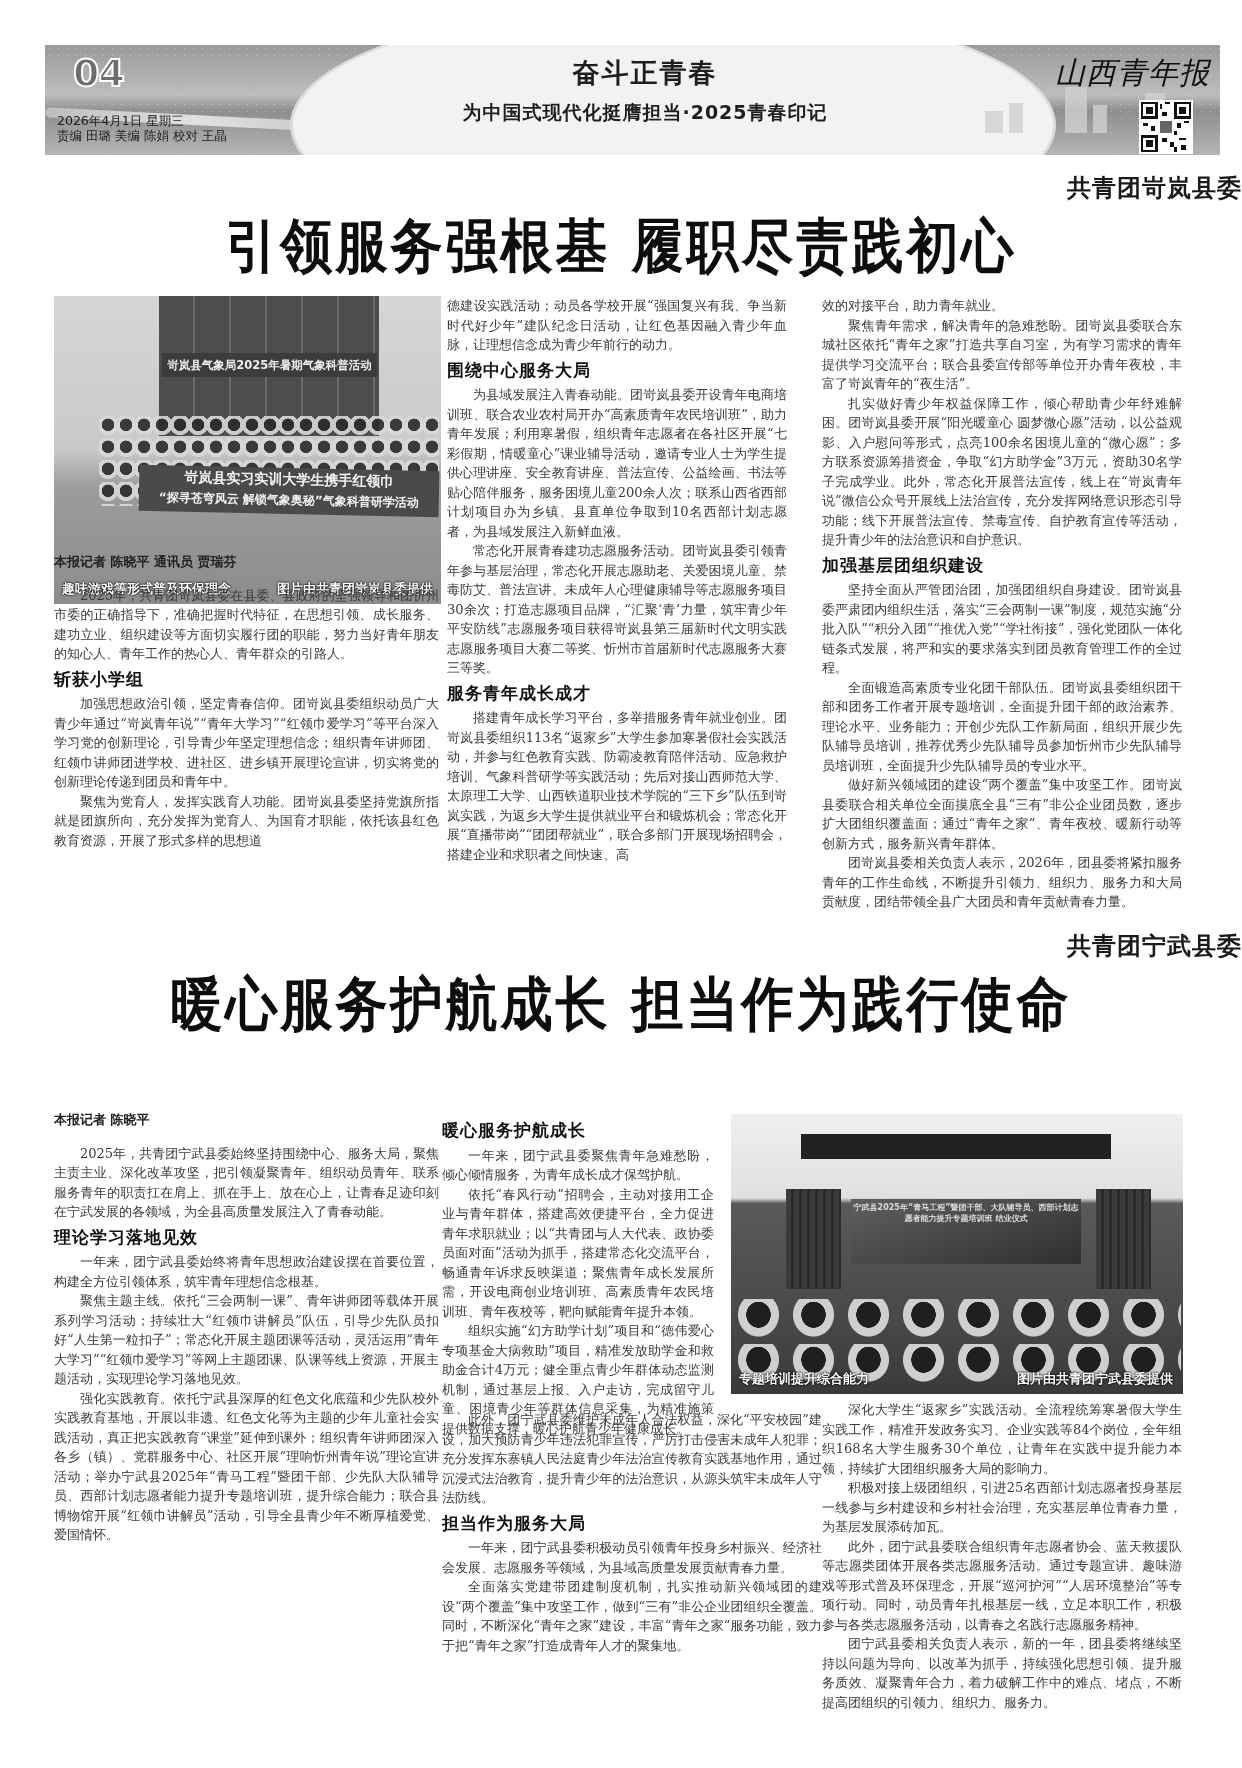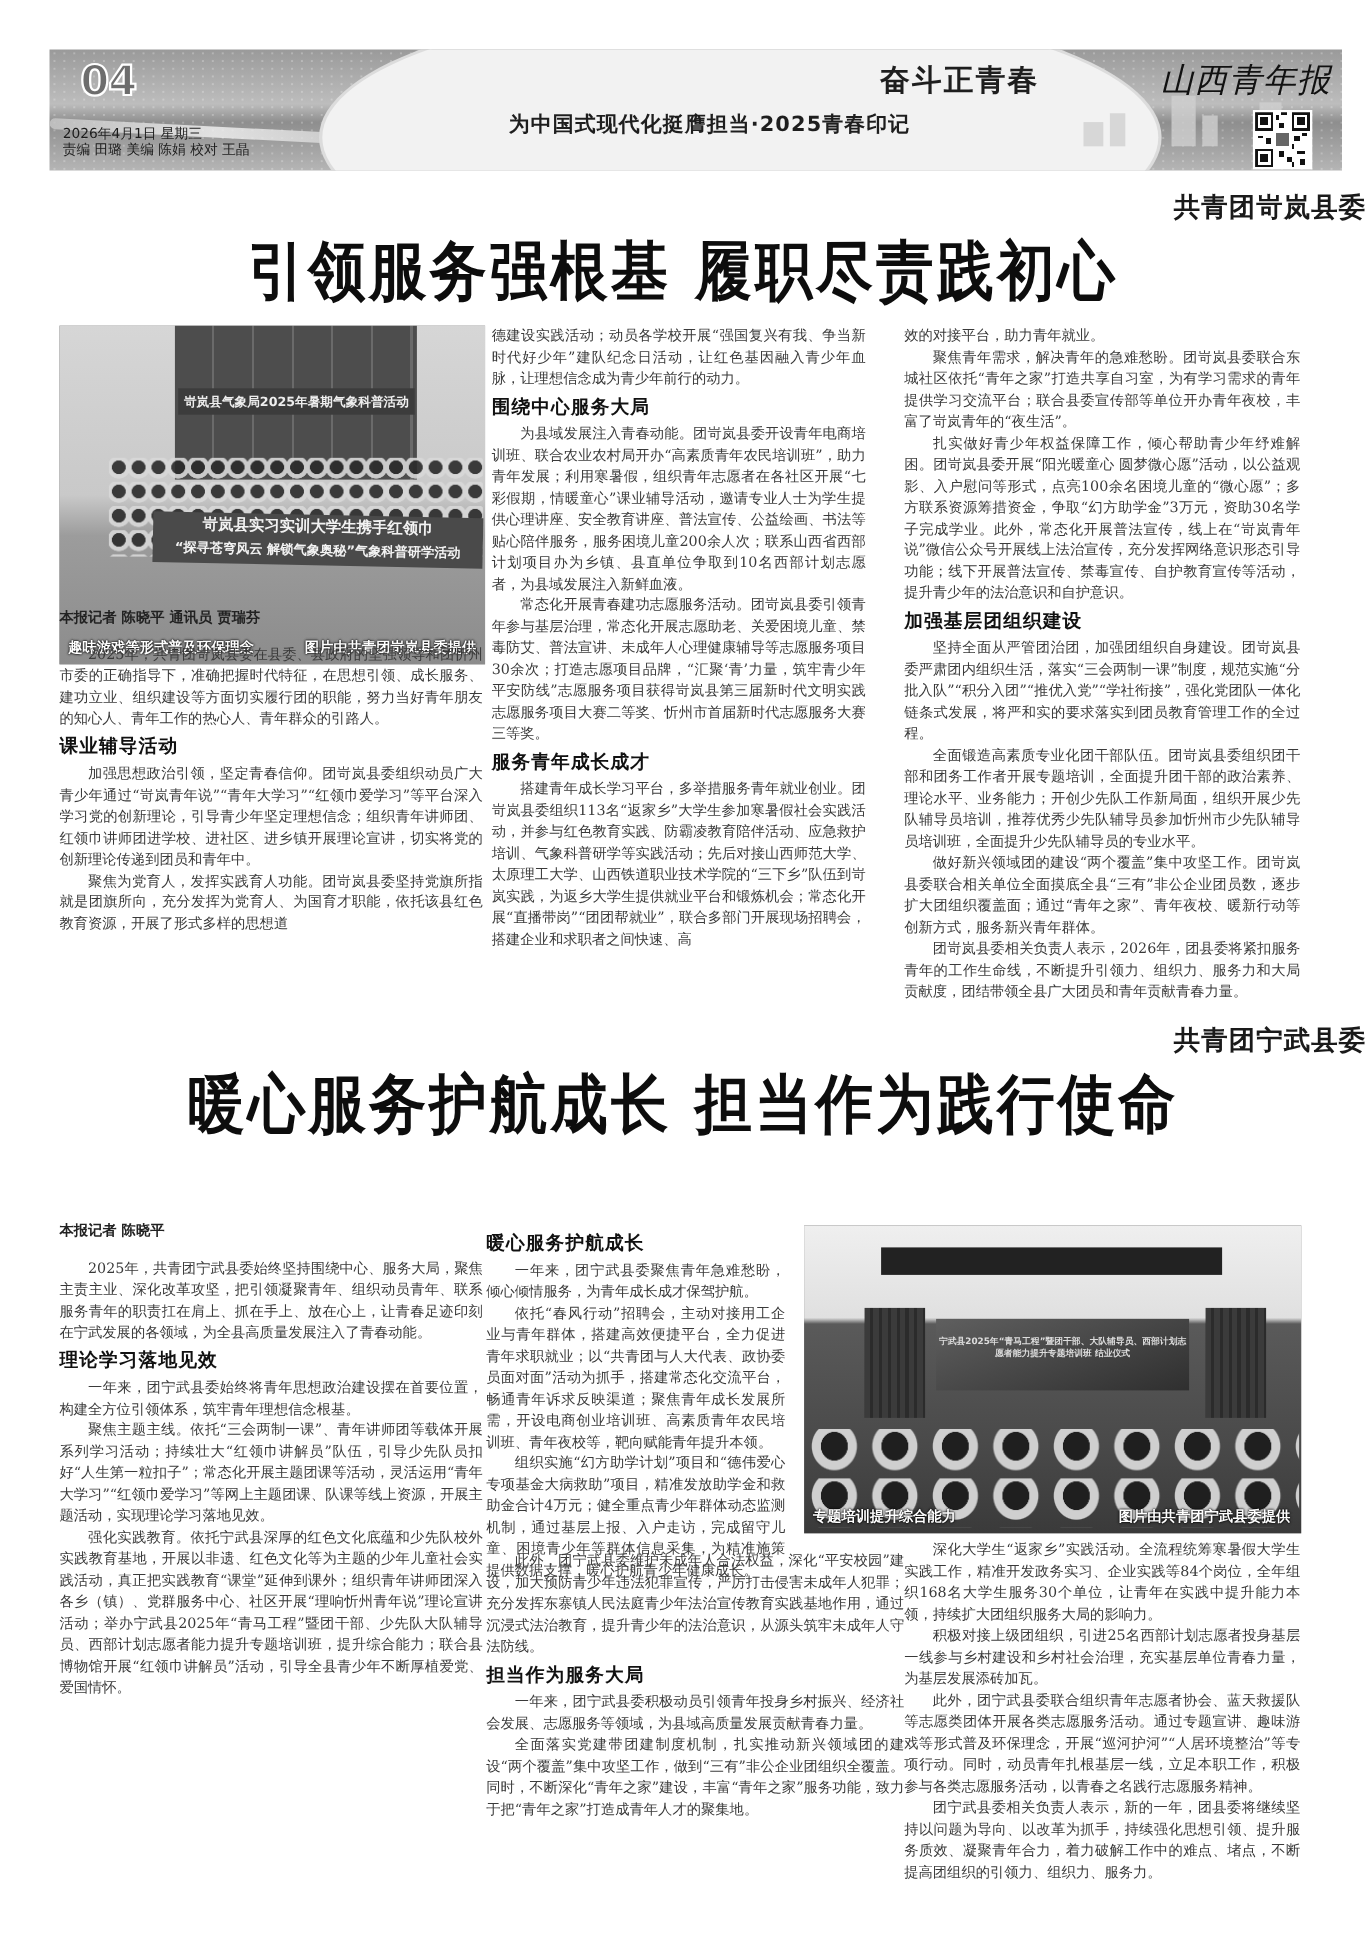--- a/index.html
+++ b/index.html
@@ -4,21 +4,21 @@
 <style>
   html,body{margin:0;padding:0;background:#ffffff;}
   body{width:1242px;height:1768px;position:relative;overflow:hidden;font-family:"DejaVu Serif","Liberation Serif",serif;color:#2a2a2a;}
   .masthead{position:absolute;left:45px;top:45px;width:1175px;height:110px;overflow:hidden;
     background:linear-gradient(180deg,#9a9a9a 0%,#bdbdbd 45%,#8e8e8e 60%,#b5b5b5 100%);}
   .masthead .stars{position:absolute;inset:0;background-image:radial-gradient(#fff 0.6px,transparent 1px);background-size:9px 7px;opacity:.35;}
   .masthead .swoosh{position:absolute;left:248px;top:-40px;width:760px;height:240px;border-radius:50%;background:#f2f2f2;box-shadow:0 0 0 3px #dcdcdc;}
   .masthead .band{position:absolute;left:0;top:70px;width:300px;height:10px;background:linear-gradient(90deg,#c8c8c8,#f4f4f4,#cfcfcf);border-radius:8px;transform:rotate(3deg);opacity:.8;}
   .page-num{position:absolute;left:28px;top:6px;font-family:"DejaVu Sans","Liberation Sans",sans-serif;font-weight:bold;font-size:38px;color:#6d6d6d;-webkit-text-stroke:2px #fff;letter-spacing:-1px;}
   .meta{position:absolute;left:12px;top:68px;font-family:"DejaVu Sans","Liberation Sans",sans-serif;font-size:12.5px;line-height:15px;color:#1c1c1c;}
-  .sec-title{position:absolute;left:300px;top:10px;width:600px;text-align:right;font-size:27px;font-weight:bold;color:#1e1e1e;letter-spacing:2px;}
+  .sec-title{position:absolute;left:300px;top:10px;width:600px;text-align:center;font-size:27px;font-weight:bold;color:#1e1e1e;letter-spacing:2px;}
   .sec-sub{position:absolute;left:300px;top:55px;width:600px;text-align:center;font-family:"DejaVu Sans","Liberation Sans",sans-serif;font-size:19px;font-weight:bold;color:#1e1e1e;letter-spacing:1px;}
   .city{position:absolute;left:930px;top:38px;width:250px;height:50px;}
   .city span{position:absolute;bottom:0;background:#d0d0d0;opacity:.8;}
   .logo{position:absolute;left:1010px;top:8px;font-family:"DejaVu Serif",serif;font-style:italic;font-size:30px;color:#111;letter-spacing:1px;}
   .qr{position:absolute;left:1094px;top:55px;width:50px;height:50px;background:#fff;padding:2px;}
   .qr svg{width:100%;height:100%;}
 
   .kicker{position:absolute;left:0;width:1242px;text-align:right;font-size:24px;font-weight:bold;color:#1a1a1a;letter-spacing:1px;}
   .headline{position:absolute;left:0;width:1242px;text-align:center;font-size:52px;font-weight:bold;color:#0d0d0d;letter-spacing:3px;transform:scaleY(1.12);}
 
@@ -35,21 +35,21 @@
   .p1-bldg{position:absolute;inset:0;background:linear-gradient(180deg,#d6d6d6 0%,#c9c9c9 50%,#9c9c9c 62%,#8c8c8c 100%);}
   .p1-glass{position:absolute;left:105px;top:0;width:220px;height:140px;background:repeating-linear-gradient(90deg,#4d4d4d 0 34px,#6a6a6a 34px 36px);}
   .p1-banner-top{position:absolute;left:108px;top:57px;width:215px;height:24px;background:#3c3c3c;color:#eee;font-family:"DejaVu Sans",sans-serif;font-size:11.5px;font-weight:bold;line-height:24px;text-align:center;}
   .p1-crowd{position:absolute;left:45px;top:120px;width:340px;height:90px;background-image:radial-gradient(circle at 50% 40%,#2a2a2a 0 6px,#d8d8d8 6.5px 10px,transparent 10.5px);background-size:18px 22px;opacity:.9;}
   .p1-banner{position:absolute;left:85px;top:172px;width:300px;height:46px;background:#4a4a4a;color:#f2f2f2;font-family:"DejaVu Sans",sans-serif;font-weight:bold;text-align:center;transform:rotate(1.2deg);}
   .p1-banner div:first-child{font-size:14px;line-height:22px;}
   .p1-banner div:last-child{font-size:12px;line-height:20px;}
 
   
   .p2-room{position:absolute;inset:0;background:linear-gradient(180deg,#efefef 0%,#e0e0e0 30%,#5a5a5a 32%,#4a4a4a 70%,#3a3a3a 100%);}
-  .p2-screen{position:absolute;left:120px;top:85px;width:230px;height:65px;background:linear-gradient(160deg,#5f5f5f,#2f2f2f);color:#ddd;font-family:"DejaVu Sans",sans-serif;font-size:8px;font-weight:bold;text-align:center;line-height:11px;padding-top:15px;box-sizing:border-box;}
+  .p2-screen{position:absolute;left:120px;top:85px;width:230px;height:65px;background:linear-gradient(160deg,#5f5f5f,#2f2f2f);color:#ddd;font-family:"DejaVu Sans",sans-serif;font-size:8px;font-weight:bold;text-align:center;line-height:11px;padding-top:3px;box-sizing:border-box;}
   .p2-curtain{position:absolute;top:75px;width:55px;height:100px;background:repeating-linear-gradient(90deg,#3b3b3b 0 5px,#2b2b2b 5px 8px);}
   .p2-audience{position:absolute;left:0;top:185px;width:450px;height:90px;background-image:radial-gradient(ellipse at 50% 35%,#1f1f1f 0 12px,#cfcfcf 12.5px 20px,transparent 21px);background-size:55px 45px;}
   .p2-ceiling{position:absolute;left:70px;top:20px;width:310px;height:25px;background:#222;}
 </style>
 </head>
 <body>
 
 <div class="masthead">
   <div class="stars"></div>
   <div class="band"></div>
@@ -114,21 +114,21 @@
     <div>岢岚县实习实训大学生携手红领巾</div>
     <div>“探寻苍穹风云  解锁气象奥秘”气象科普研学活动</div>
   </div>
   <div class="cap" style="left:8px">趣味游戏等形式普及环保理念</div>
   <div class="cap" style="right:8px">图片由共青团岢岚县委提供</div>
 </div>
 
 <div class="col" style="left:54px;top:552px;width:385px">
   <div class="byline">本报记者 陈晓平 通讯员 贾瑞芬</div>
   <p>2025年，共青团岢岚县委在县委、县政府的坚强领导和团忻州市委的正确指导下，准确把握时代特征，在思想引领、成长服务、建功立业、组织建设等方面切实履行团的职能，努力当好青年朋友的知心人、青年工作的热心人、青年群众的引路人。</p>
-  <h3>课业辅导活动</h3>
+  <h3>斩获小学组</h3>
   <p>加强思想政治引领，坚定青春信仰。团岢岚县委组织动员广大青少年通过“岢岚青年说”“青年大学习”“红领巾爱学习”等平台深入学习党的创新理论，引导青少年坚定理想信念；组织青年讲师团、红领巾讲师团进学校、进社区、进乡镇开展理论宣讲，切实将党的创新理论传递到团员和青年中。</p>
   <p>聚焦为党育人，发挥实践育人功能。团岢岚县委坚持党旗所指就是团旗所向，充分发挥为党育人、为国育才职能，依托该县红色教育资源，开展了形式多样的思想道</p>
 </div>
 
 <div class="col" style="left:447px;top:296px;width:340px">
   <p class="noindent">德建设实践活动；动员各学校开展“强国复兴有我、争当新时代好少年”建队纪念日活动，让红色基因融入青少年血脉，让理想信念成为青少年前行的动力。</p>
   <h3>围绕中心服务大局</h3>
   <p>为县域发展注入青春动能。团岢岚县委开设青年电商培训班、联合农业农村局开办“高素质青年农民培训班”，助力青年发展；利用寒暑假，组织青年志愿者在各社区开展“七彩假期，情暖童心”课业辅导活动，邀请专业人士为学生提供心理讲座、安全教育讲座、普法宣传、公益绘画、书法等贴心陪伴服务，服务困境儿童200余人次；联系山西省西部计划项目办为乡镇、县直单位争取到10名西部计划志愿者，为县域发展注入新鲜血液。</p>
   <p>常态化开展青春建功志愿服务活动。团岢岚县委引领青年参与基层治理，常态化开展志愿助老、关爱困境儿童、禁毒防艾、普法宣讲、未成年人心理健康辅导等志愿服务项目30余次；打造志愿项目品牌，“汇聚‘青’力量，筑牢青少年平安防线”志愿服务项目获得岢岚县第三届新时代文明实践志愿服务项目大赛二等奖、忻州市首届新时代志愿服务大赛三等奖。</p>
   <h3>服务青年成长成才</h3>

